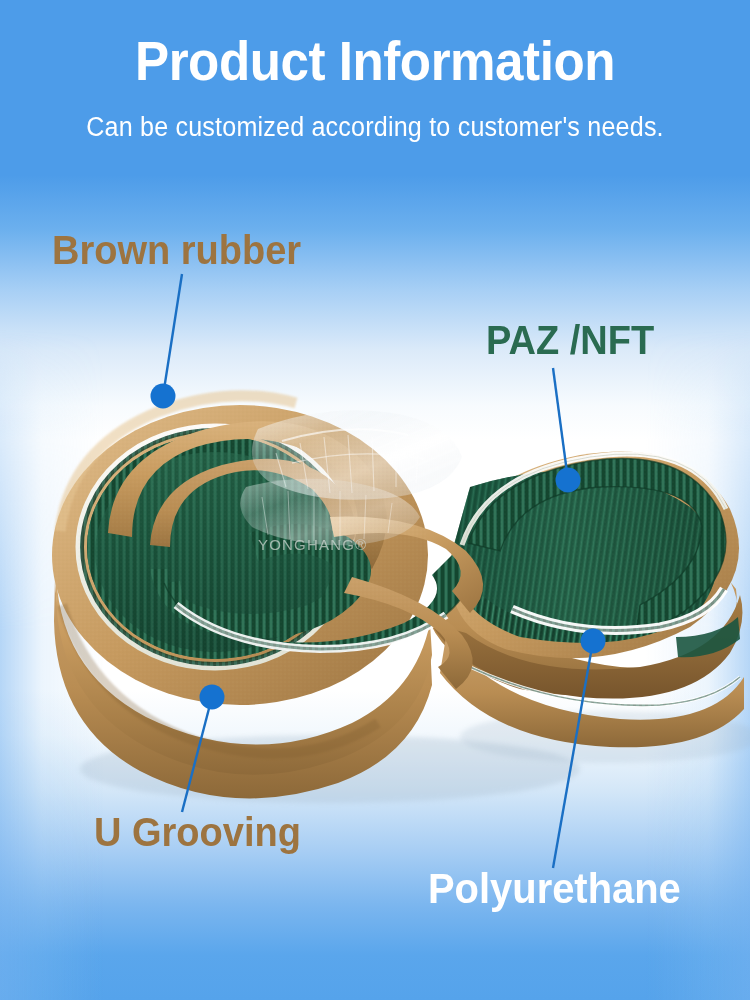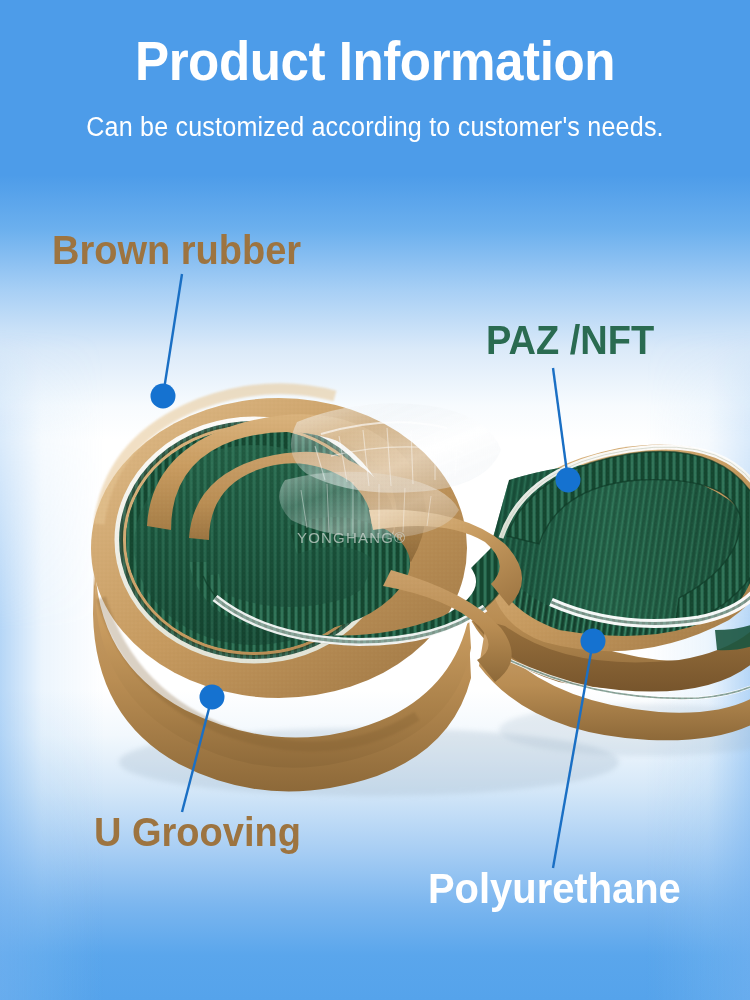--- a/index.html
+++ b/index.html
@@ -68,21 +68,21 @@
     text-align:center;
     font-size:27px; line-height:34px;
     font-weight:normal;
     color:#ffffff;
     letter-spacing:0.2px;
     transform:scaleX(.93);
     white-space:nowrap;
   }
 
   
-  .photo { position:absolute; left:0; top:330px; width:712px; height:500px;padding-left:39px; }
+  .photo { position:absolute; left:0; top:337px; width:712px; height:500px; }
   .photo svg { display:block; width:750px; height:500px; }
 
   
   .callout-layer { position:absolute; left:0; top:0; width:750px; height:976px; }
   .callout-layer svg { position:absolute; left:0; top:0; width:750px; height:1000px; }
 
   .co-label {
     position:absolute;
     font-weight:bold;
     white-space:nowrap;

